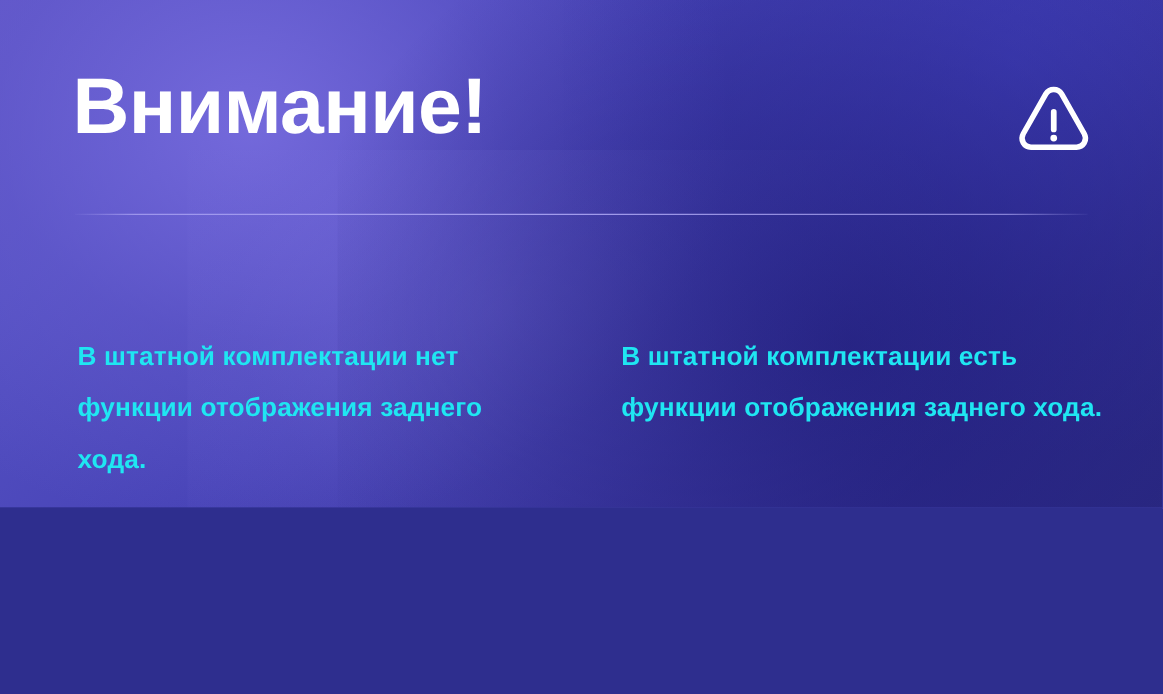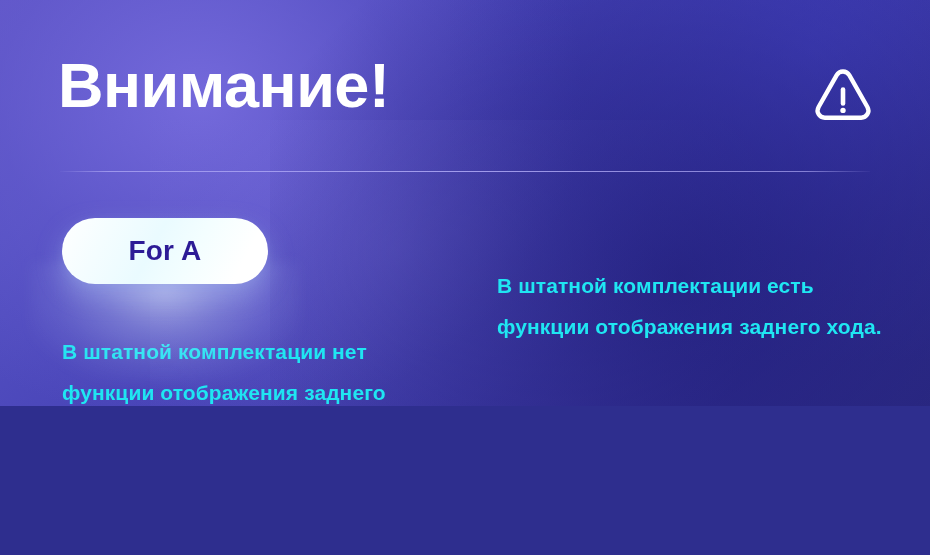--- a/index.html
+++ b/index.html
@@ -217,26 +217,20 @@
                  L26.7 12.1
                  C28.0 9.9 30.4 8.5 33 8.5 Z" fill="none" stroke="#ffffff" stroke-width="4.4" stroke-linejoin="round"></path>
         <line x1="33" y1="26.5" x2="33" y2="40.5" stroke="#ffffff" stroke-width="4.6" stroke-linecap="round"></line>
         <circle cx="33" cy="47.4" r="2.7" fill="#ffffff"></circle>
       </svg>
     </div>
 
     <div class="divider"></div>
 
     <div class="column column-a">
-      <div class="pill-wrap">
-        <div class="pill-glow"></div>
-        <div class="pill">
-          <span class="pill-label">For A</span>
-        </div>
-      </div>
       <p class="column-body">В штатной комплектации нет функции отображения заднего хода.</p>
     </div>
 
     <div class="column column-b">
       <p class="column-body">В штатной комплектации есть функции отображения заднего хода.</p>
     </div>
 
   </div>
 </div>
 

